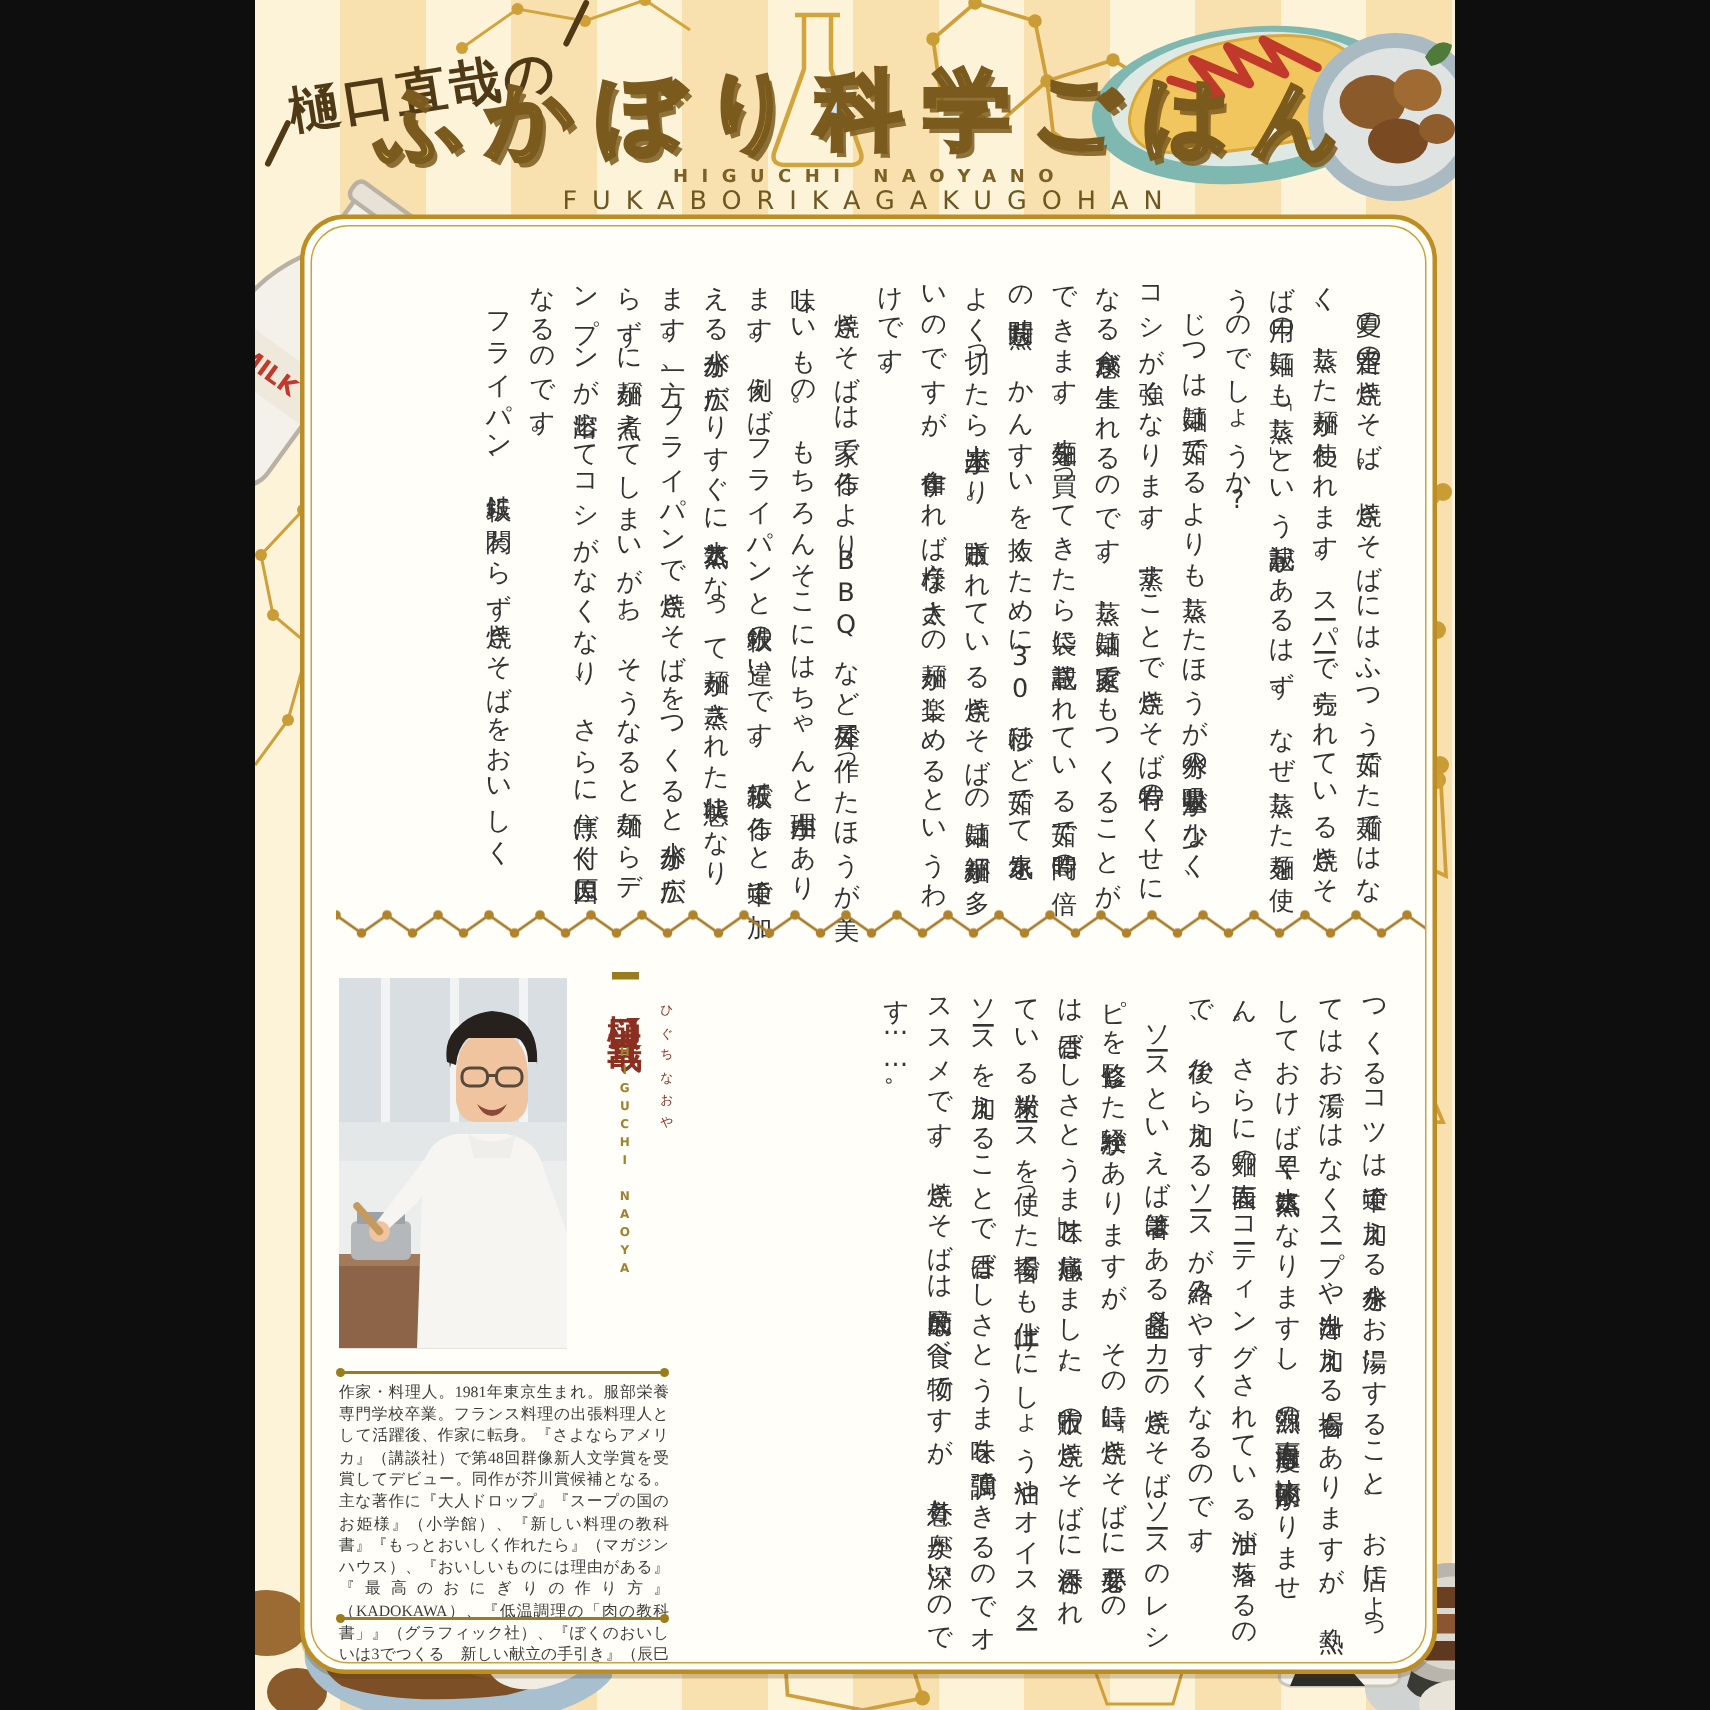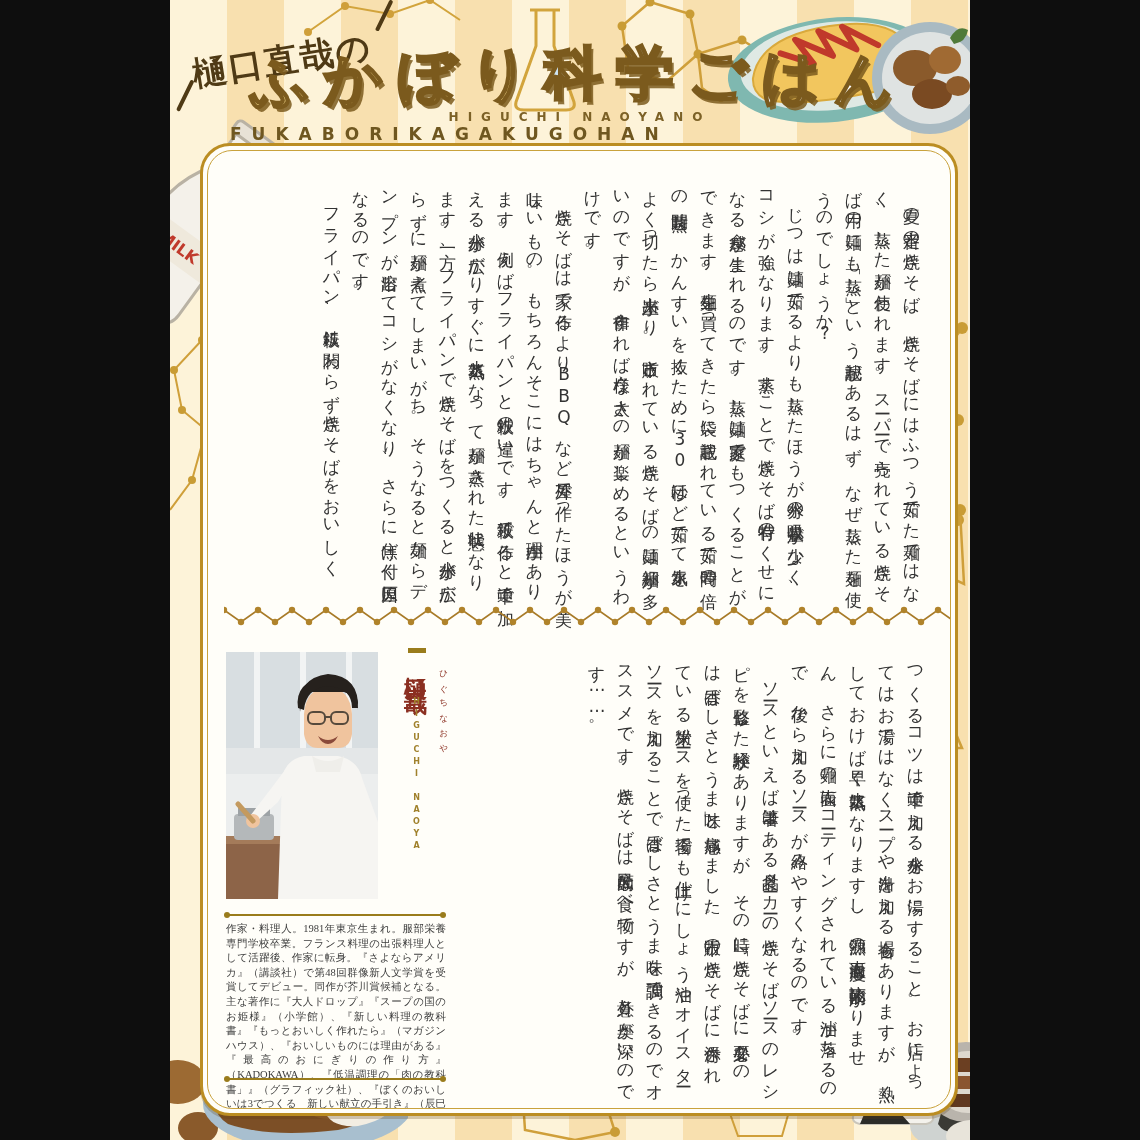--- a/index.html
+++ b/index.html
@@ -30,22 +30,22 @@
   }
   .tpart{display:inline-block;}
   .tp1{color:#f8dd8e;transform:rotate(-2deg);}
   .tp2{color:#cfe6f4;transform:translateY(-4px);margin-top:13px;}
   .tp3{color:#ffffff;transform:rotate(2deg);}
   .romaji-small{
     position:absolute;left:60px;right:40px;top:110px;text-align:center;
     font-size:12px;font-weight:700;letter-spacing:9px;color:#7c6126;
   }
   .romaji-large{
-    position:absolute;left:60px;right:40px;top:124px;text-align:left;
-    font-size:17px;font-weight:700;letter-spacing:10px;color:#6f5720;
+    position:absolute;left:60px;right:40px;top:124px;text-align:center;
+    font-size:17px;font-weight:400;letter-spacing:10px;color:#6f5720;
   }
   
   .article-box{
     position:absolute;left:30px;top:143px;width:752px;height:967px;
     background:#fffef9;border:3px solid #bb8d22;border-radius:30px;
     box-shadow:0 3px 0 rgba(90,60,10,.25);
   }
   .article-box-inner{
     position:absolute;left:4px;top:4px;right:4px;bottom:4px;
     border:1.5px solid #c9a23c;border-radius:25px;overflow:hidden;background:#fffef9;

